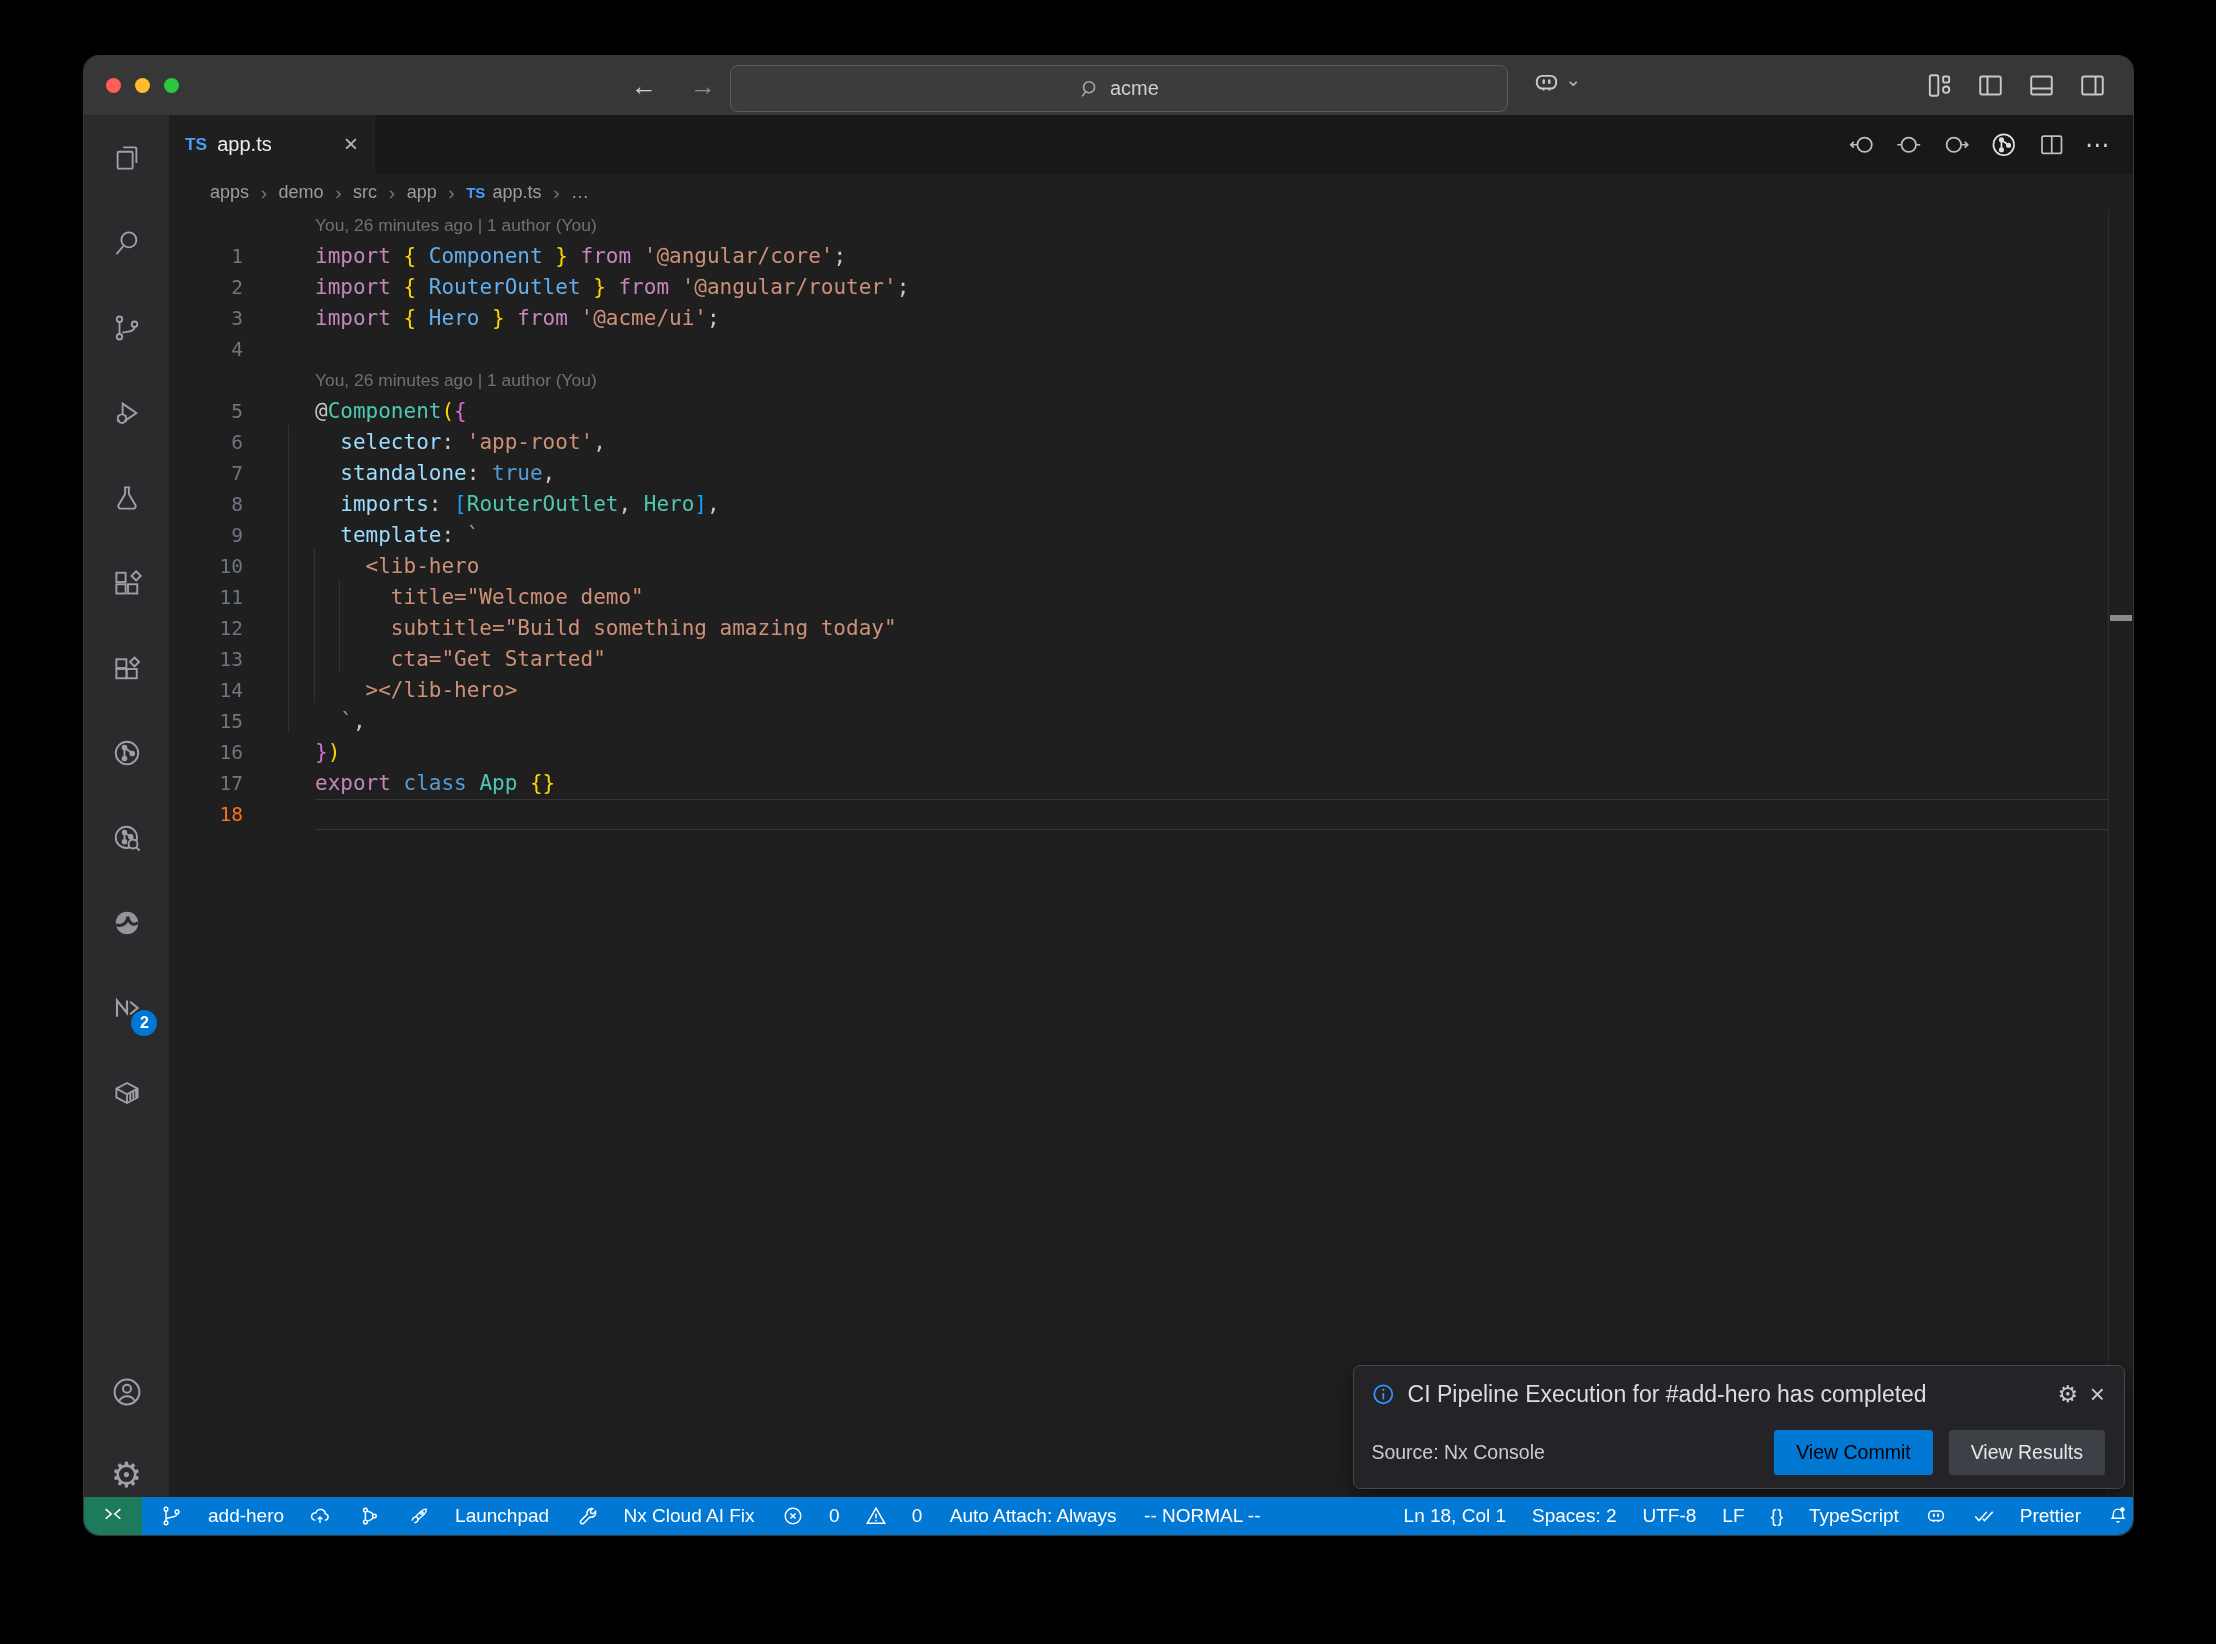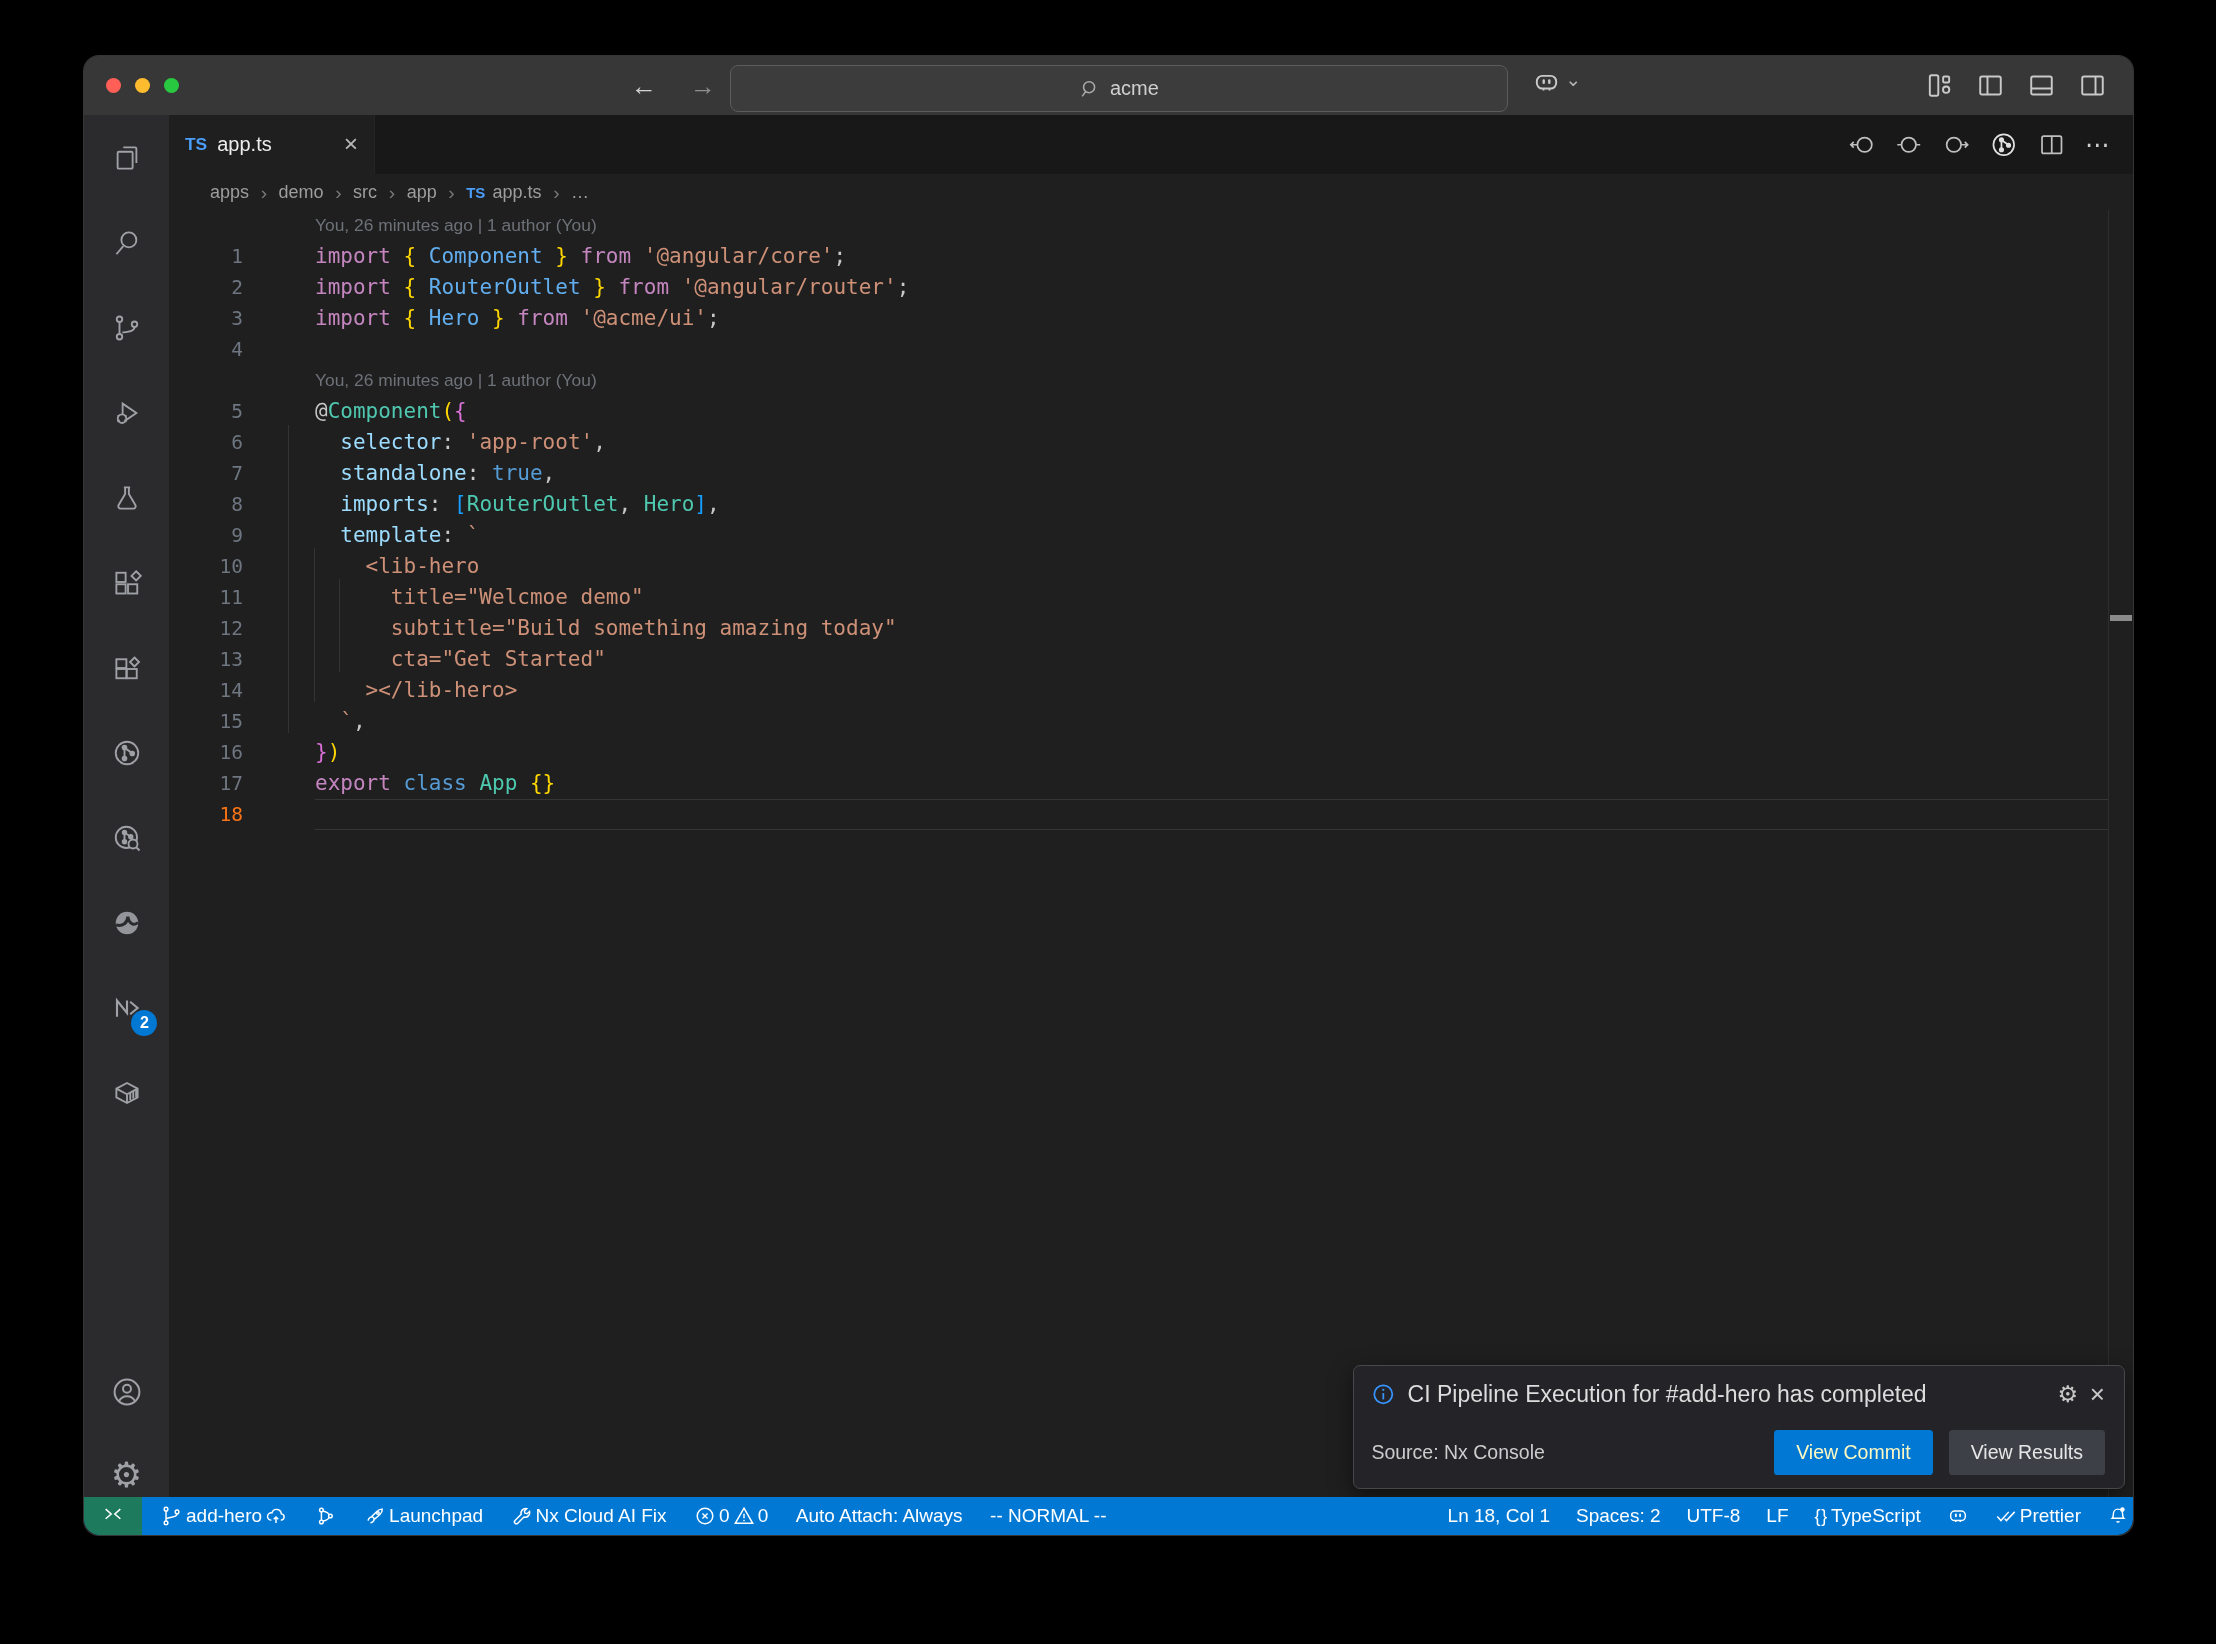--- a/index.html
+++ b/index.html
@@ -100,33 +100,33 @@
     display:flex; flex-direction:column; justify-content:space-between;
   }
   .toast-head { display:flex; align-items:center; gap:11.6px; }
   .toast-title { color:#dddddd; font-size:23px; flex:1; }
   .toast-gear { color:#c8c8c8; font-size:23px; }
   .toast-close { color:#c8c8c8; font-size:26px; line-height:22px; }
   .toast-body { display:flex; align-items:center; }
   .toast-source { color:#cccccc; font-size:19.5px; flex:1; }
   .toast-btns { display:flex; gap:16px; }
   .btn { height:45px; padding:0 22px; border-radius:3.6px; font-size:19.5px; display:flex; align-items:center; }
-  .btn-primary { background:#0078d4; color:#fef9c3; }
+  .btn-primary { background:#0078d4; color:#000000; }
   .btn-secondary { background:#3d4147; color:#e6e6e6; }
 
   
   .statusbar {
     position:absolute; bottom:0; left:0; right:0; height:38px; background:#0078d4;
     display:flex; align-items:stretch; color:#ffffff; font-size:19px;
     border-radius:0 0 16px 16px;
   }
   .sb-remote { width:58px; background:#1d7a5c; display:flex; align-items:center; justify-content:center; border-radius:0 0 0 16px; flex:none;}
   .sb-left { display:flex; align-items:center; gap:27.5px; padding-left:19px; flex:1; }
   .sb-right { display:flex; align-items:center; gap:26px; padding-right:4px; }
-  .sb-item { display:flex; align-items:center; gap:3px; white-space:nowrap; }
+  .sb-item { display:flex; align-items:center; gap:25px; white-space:nowrap; }
   .sb-item svg { width:22px; height:22px; }
   .sb-braces { font-size:18px; letter-spacing:0.7px; }
 </style>
 </head>
 <body>
 
 <div id="window">
 
   <div class="titlebar">
     <div class="traffic">

